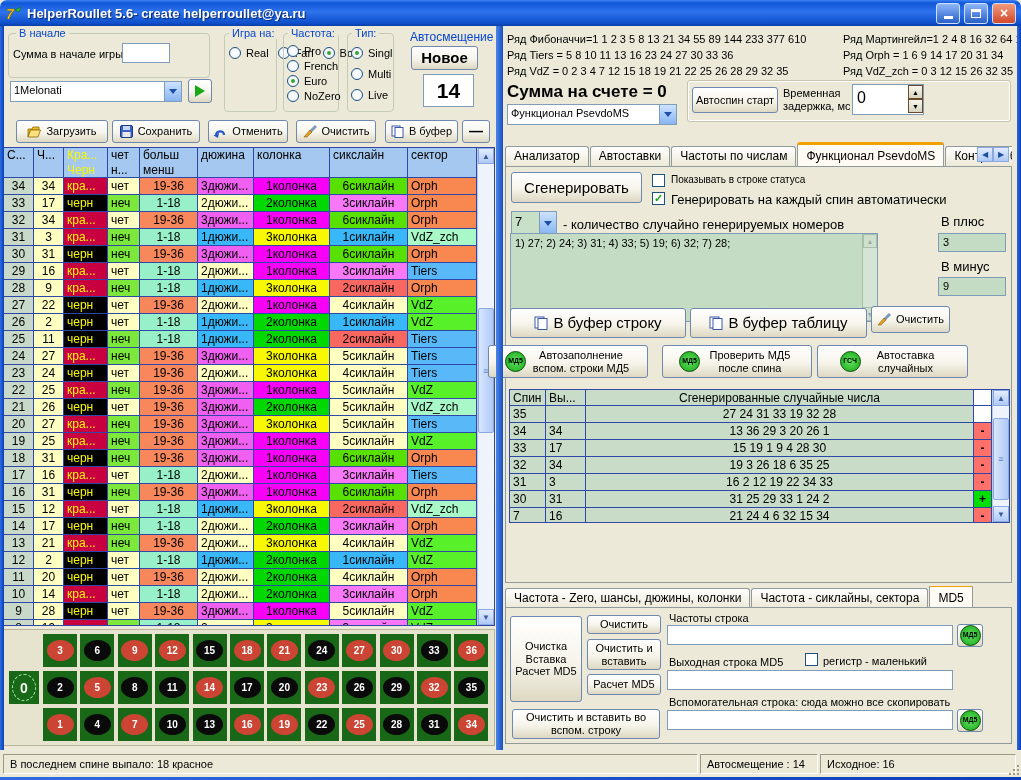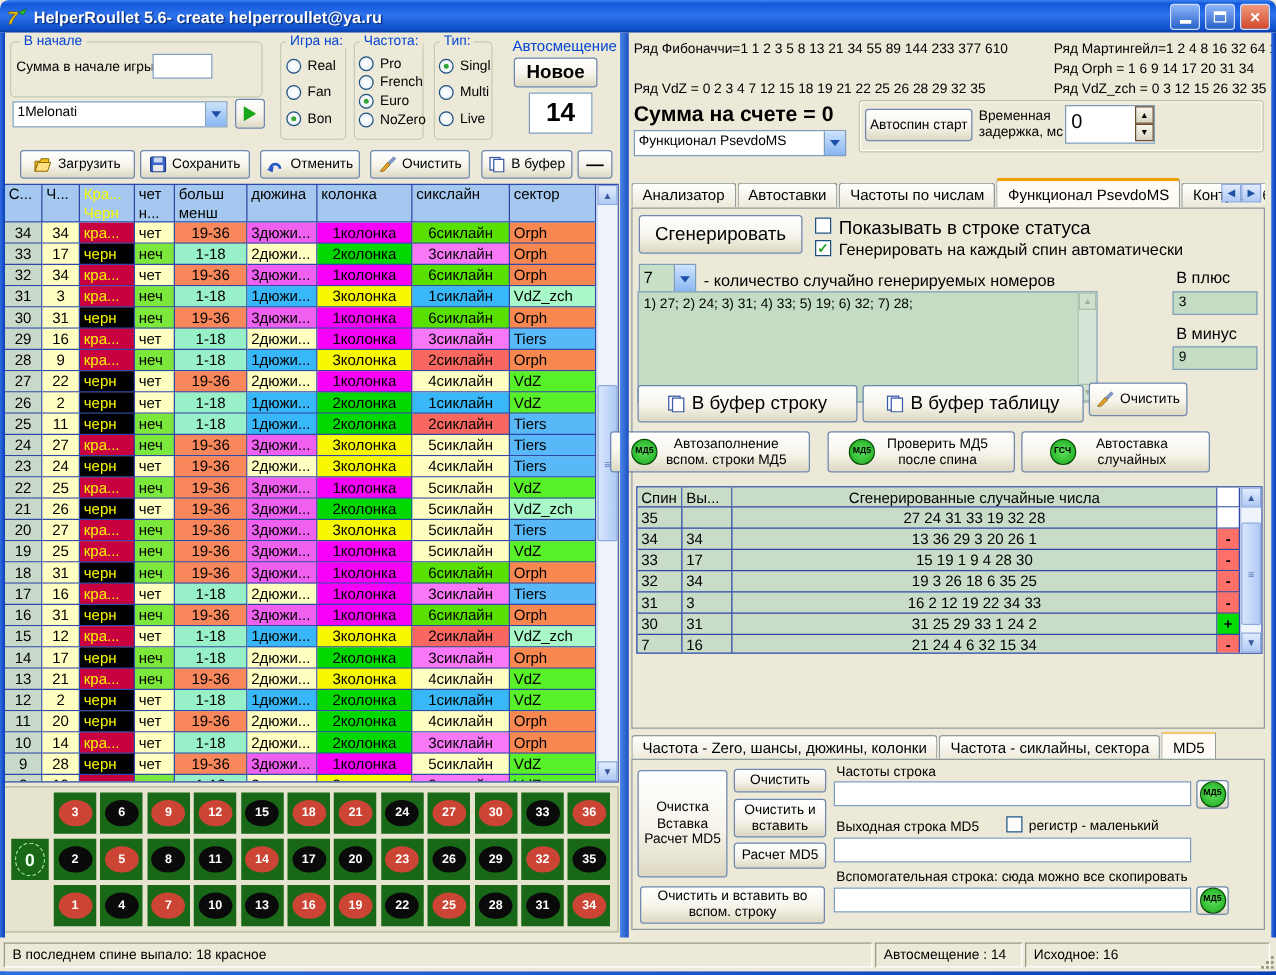--- a/index.html
+++ b/index.html
@@ -128,21 +128,21 @@
     <span class="combo-btn">
         <span class="chev"></span>
       </span>
   </div>
   <div class="btn" style="left:188px;top:79px;width:24px;height:24px">
       <span class="playtri"></span>
     </div>
 
   <div class="gbox" style="left:224px;top:33px;width:53px;height:79px"></div>
   <div class="gcap" style="left:229px;top:27px">Игра на:</div>
-  <div class="abs" style="left:229px;top:47px;display:flex;flex-direction:column;gap:9px">
+  <div class="abs" style="left:229px;top:47px;display:flex;flex-direction:row;gap:9px">
       <div class="r-row">
         <div class="radio"></div>
         <div class="r-lbl">Real</div>
       </div>
       <div class="r-row">
         <div class="radio"></div>
         <div class="r-lbl">Fan</div>
       </div>
       <div class="r-row">
         <div class="radio sel"></div>
@@ -685,20 +685,21 @@
       </div>
       <div class="rcell" style="left: 413px; top: 78px;">
         <div class="chip" style="background: rgb(10, 10, 10);">31</div>
       </div>
       <div class="rcell" style="left: 450.4px; top: 78px;">
         <div class="chip" style="background: rgb(204, 68, 51);">34</div>
       </div>
     </div>
 
   <div class="info" style="left:507px;top:33px;width:338px">Ряд Фибоначчи=1 1 2 3 5 8 13 21 34 55 89 144 233 377 610</div>
+  <div class="info" style="left:507px;top:49px;width:338px">Ряд Tiers = 5 8 10 11 13 16 23 24 27 30 33 36</div>
   <div class="info" style="left:507px;top:65px;width:338px">Ряд VdZ = 0 2 3 4 7 12 15 18 19 21 22 25 26 28 29 32 35</div>
   <div class="info" style="left:843px;top:33px;width:176px">Ряд Мартингейл=1 2 4 8 16 32 64 128 2</div>
   <div class="info" style="left:843px;top:49px;width:176px">Ряд Orph = 1 6 9 14 17 20 31 34</div>
   <div class="info" style="left:843px;top:65px;width:176px">Ряд VdZ_zch = 0 3 12 15 26 32 35</div>
 
   <div class="lbl" style="left:507px;top:82px;font-size:17px;font-weight:bold">Сумма на счете = 0</div>
   <div class="combo" style="left:507px;top:104px;width:170px;height:21px">
     <span class="combo-val">Функционал PsevdoMS</span>
     <span class="combo-btn">
         <span class="chev"></span>
@@ -725,21 +726,21 @@
     </div>
   <div class="arrbox" style="left:977px;top:147px">
     <span class="arr">◀</span>
     <span class="arr">▶</span>
   </div>
 
   <div class="panel" style="left:505px;top:166px;width:507px;height:417px"></div>
 
   <div class="btn big" style="left:511px;top:172px;width:131px;height:31px">Сгенерировать</div>
   <span class="cbx" style="left:652px;top:174px"></span>
-  <div class="lbl" style="left:671px;top:174px;font-size:15px">Показывать в строке статуса</div>
+  <div class="lbl" style="left:671px;top:174px;font-size:10px">Показывать в строке статуса</div>
   <span class="cbx" style="left:652px;top:192px">✓</span>
   <div class="lbl" style="left:671px;top:192px;font-size:13px">Генерировать на каждый спин автоматически</div>
 
   <div class="combo" style="left:511px;top:211px;width:46px;height:24px">
     <span class="combo-val" style="background:#C8E0C8;font-size:13px">7</span>
     <span class="combo-btn">
         <span class="chev"></span>
       </span>
   </div>
   <div class="lbl" style="left:563px;top:217px;font-size:13px">- количество случайно генерируемых номеров</div>

